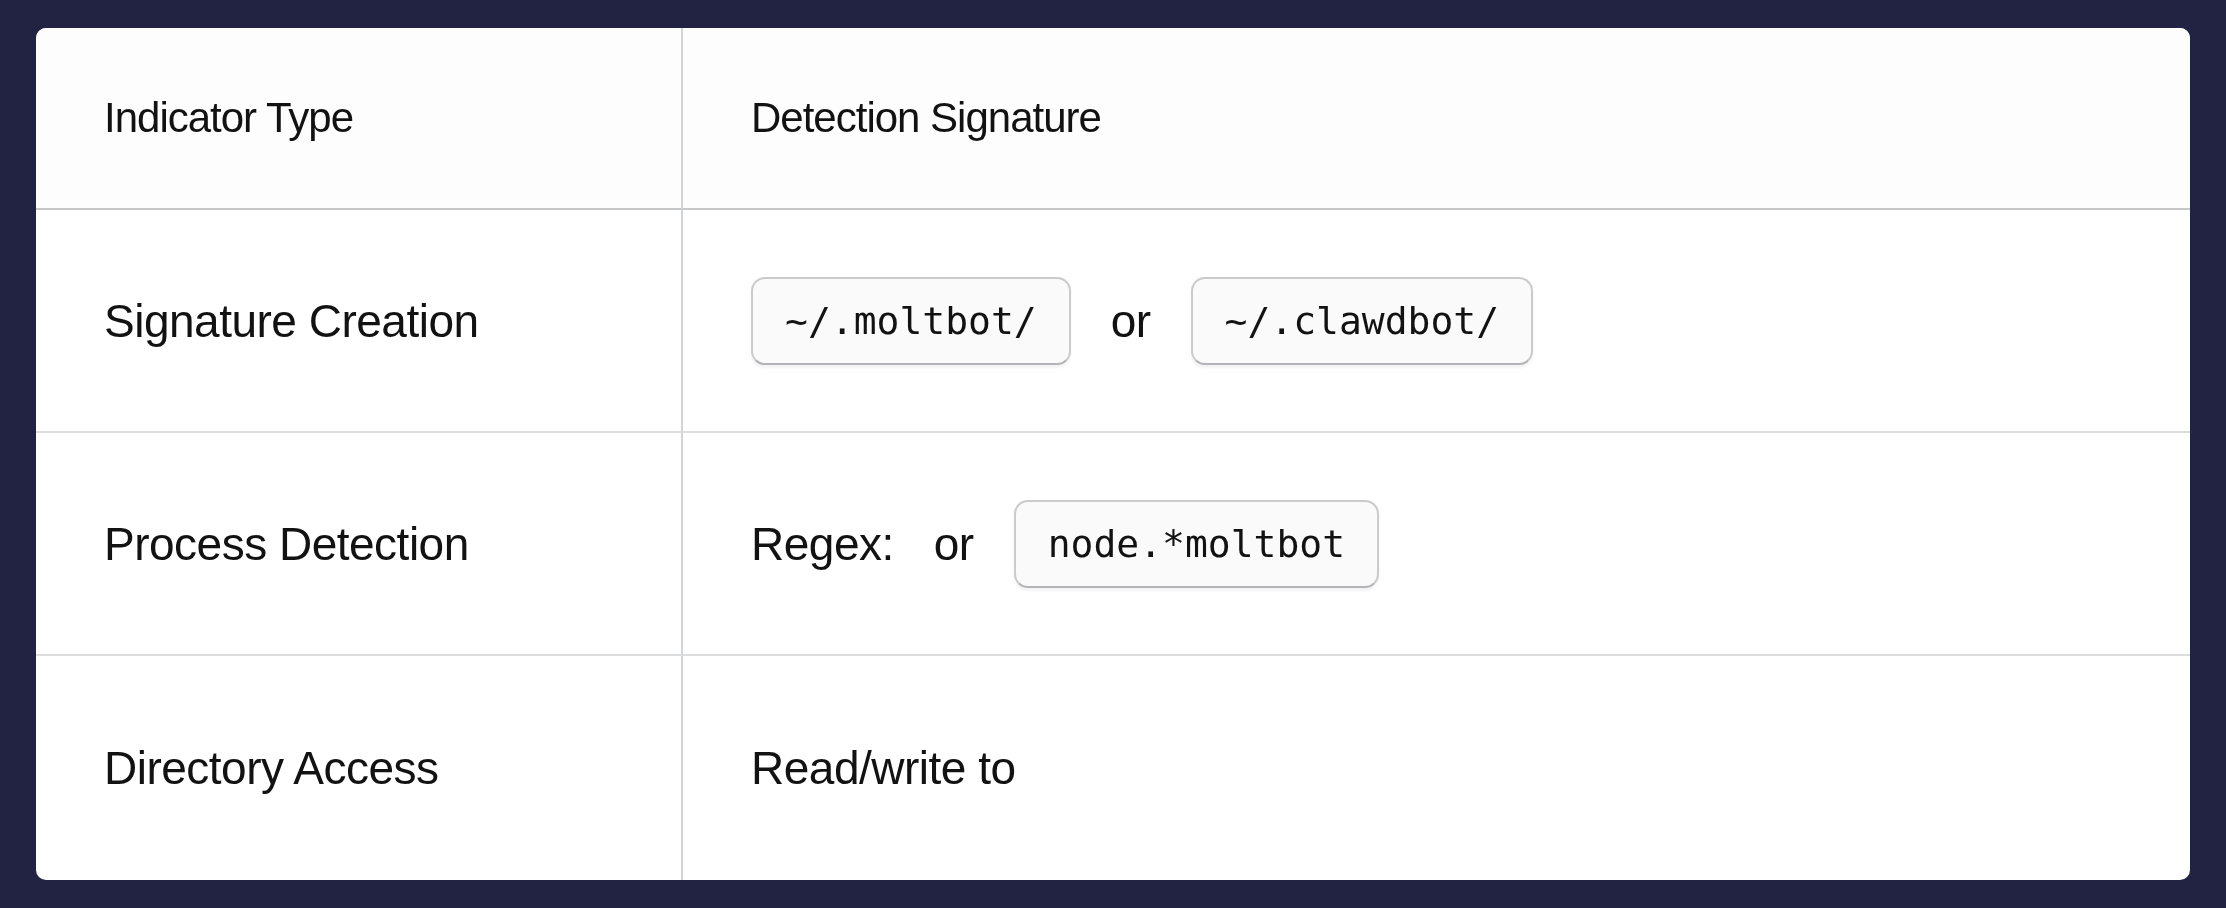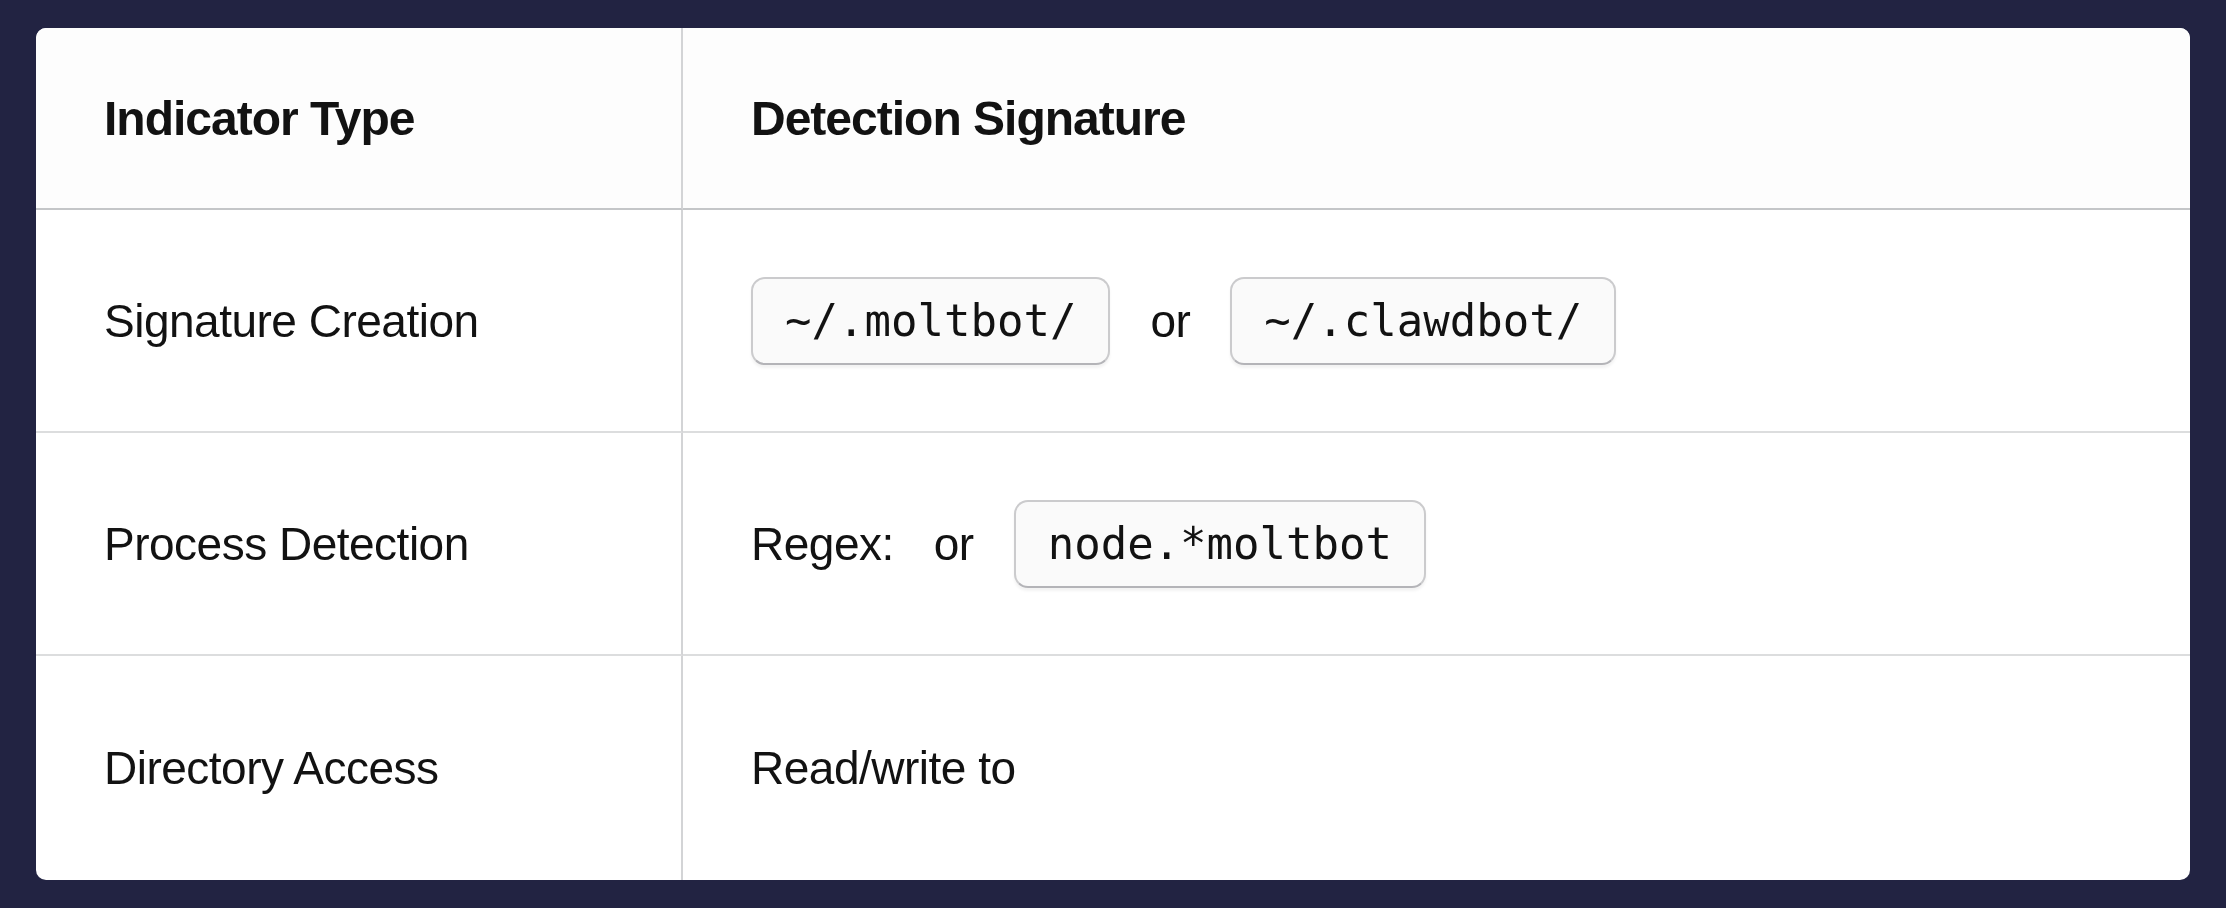--- a/index.html
+++ b/index.html
@@ -23,22 +23,22 @@
   }
   .cell {
     display: flex;
     align-items: center;
     padding-left: 68px;
     padding-right: 40px;
     min-width: 0;
   }
   .col1 { border-right: 2px solid var(--divider, #d3d4d6); }
   .th {
-    font-size: 48px;
-    font-weight: bold;
+    font-size: 42px;
+    font-weight: normal;
     letter-spacing: -1px;
     color: var(--text, #121212);
     background: var(--header-bg, #fdfdfd);
     border-bottom: 2px solid var(--header-border, #c4c6c8);
     white-space: nowrap;
   }
   .body-cell {
     font-size: 46px;
     letter-spacing: -0.5px;
     color: var(--text, #121212);
@@ -52,21 +52,21 @@
     display: inline-flex;
     align-items: center;
     height: 88px;
     padding: 0 32px;
     background: var(--code-bg, #fafafa);
     border: 2px solid var(--code-border, #cbcbcd);
     border-bottom-color: var(--code-border-bottom, #b4b4b8);
     border-radius: 14px;
     box-shadow: 0 3px 3px rgba(0,0,0,0.05);
     font-family: "DejaVu Sans Mono", "Liberation Mono", monospace;
-    font-size: 44px;
+    font-size: 38px;
     letter-spacing: 0;
     color: var(--text, #121212);
     white-space: nowrap;
   }
 </style>
 </head>
 <body>
 
 <div class="card" id="ioc-table">
   <div class="cell col1 th">Indicator Type</div>

